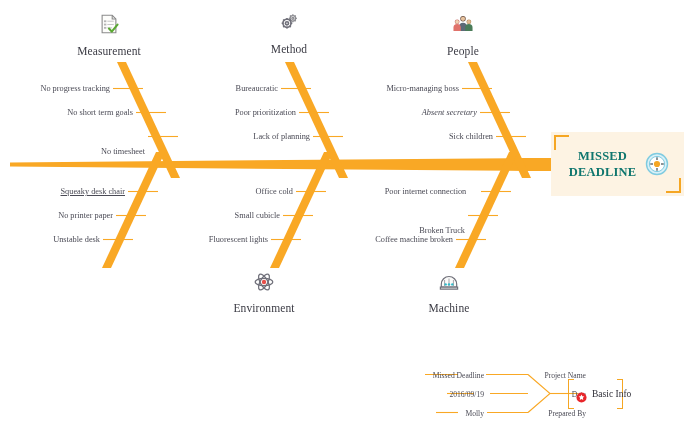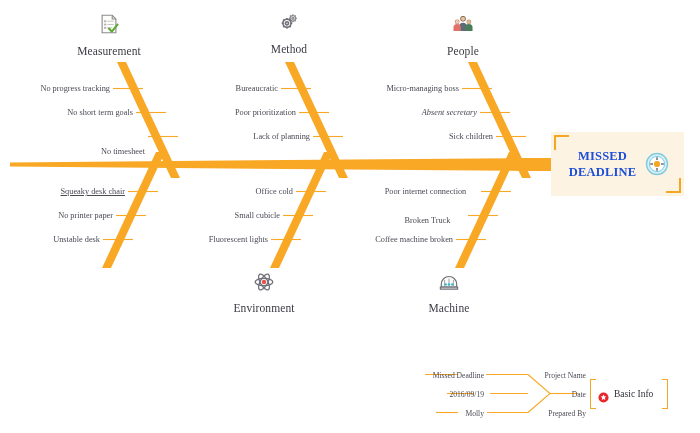--- a/index.html
+++ b/index.html
@@ -94,21 +94,21 @@
     left: 0; top: 0;
     width: 133px; height: 64px;
     display: flex;
     align-items: center;
     justify-content: center;
   }
   #head-title {
     font-family: "Liberation Serif", "DejaVu Serif", serif;
     font-weight: bold;
     font-size: 12.5px;
-    color: #1d4ed8;
+    color: #0f766e;
     line-height: 16px;
     text-align: center;
     width: 72px;
     letter-spacing: .2px;
   }
   #head-icon {
     margin-left: 6px;
     width: 24px; height: 24px;
     flex: 0 0 24px;
   }
@@ -132,23 +132,23 @@
   #basic-info .bi-key {
     position: absolute;
     font-size: 7.6px;
     color: #4a4a55;
     white-space: nowrap;
     text-align: right;
     font-family: "Liberation Serif", "DejaVu Serif", serif;
   }
   #bi-box {
     position: absolute;
-    left: 190px;
+    left: 168px;
     top: 17px;
-    width: 78px;
+    width: 55px;
     height: 30px;
   }
   #bi-box .bracket {
     position: absolute;
     top: 0;
     width: 6px;
     height: 30px;
     box-sizing: border-box;
   }
   #bi-box .bracket.left {
@@ -360,21 +360,21 @@
 
   <div class="sub" style="left:28px; top:187px; width:97px;text-decoration:underline;">Squeaky desk chair</div>
   <div class="sub" style="left:22px; top:211px; width:91px;">No printer paper</div>
   <div class="sub" style="left:26px; top:235px; width:74px;">Unstable desk</div>
 
   <div class="sub" style="left:228px; top:187px; width:65px;">Office cold</div>
   <div class="sub" style="left:208px; top:211px; width:72px;">Small cubicle</div>
   <div class="sub" style="left:182px; top:235px; width:86px;">Fluorescent lights</div>
 
   <div class="sub" style="left:373px; top:187px; width:105px;text-align:center;">Poor internet connection</div>
-  <div class="sub" style="left:390px; top:216px; width:75px;text-align:center;">Broken Truck</div>
+  <div class="sub" style="left:390px; top:226px; width:75px;">Broken Truck</div>
   <div class="sub" style="left:345px; top:235px; width:108px;">Coffee machine broken</div>
 
   <div id="basic-info">
 
     <div class="bi-val" style="left:0px; top:8.5px; width:84px;">Missed Deadline</div>
     <div class="bi-val" style="left:0px; top:27.5px; width:84px;">2016/09/19</div>
     <div class="bi-val" style="left:0px; top:46.5px; width:84px;">Molly</div>
 
     <div class="bi-key" style="left:76px; top:8.5px; width:110px;">Project Name</div>
     <div class="bi-key" style="left:76px; top:27.5px; width:110px;">Date</div>

